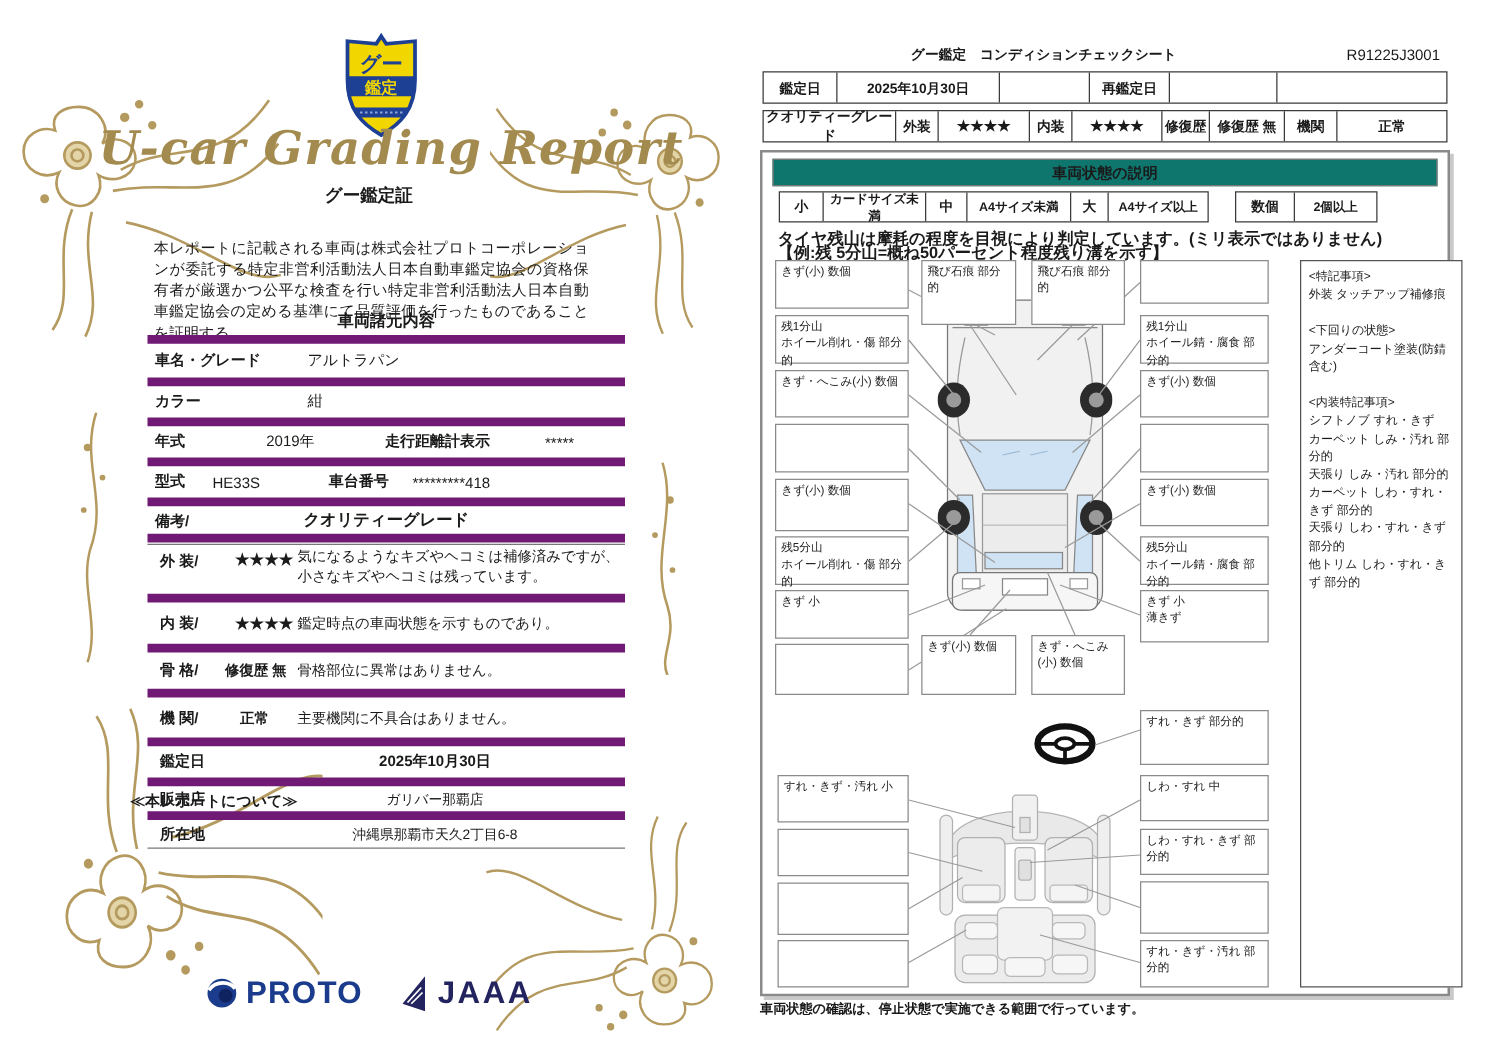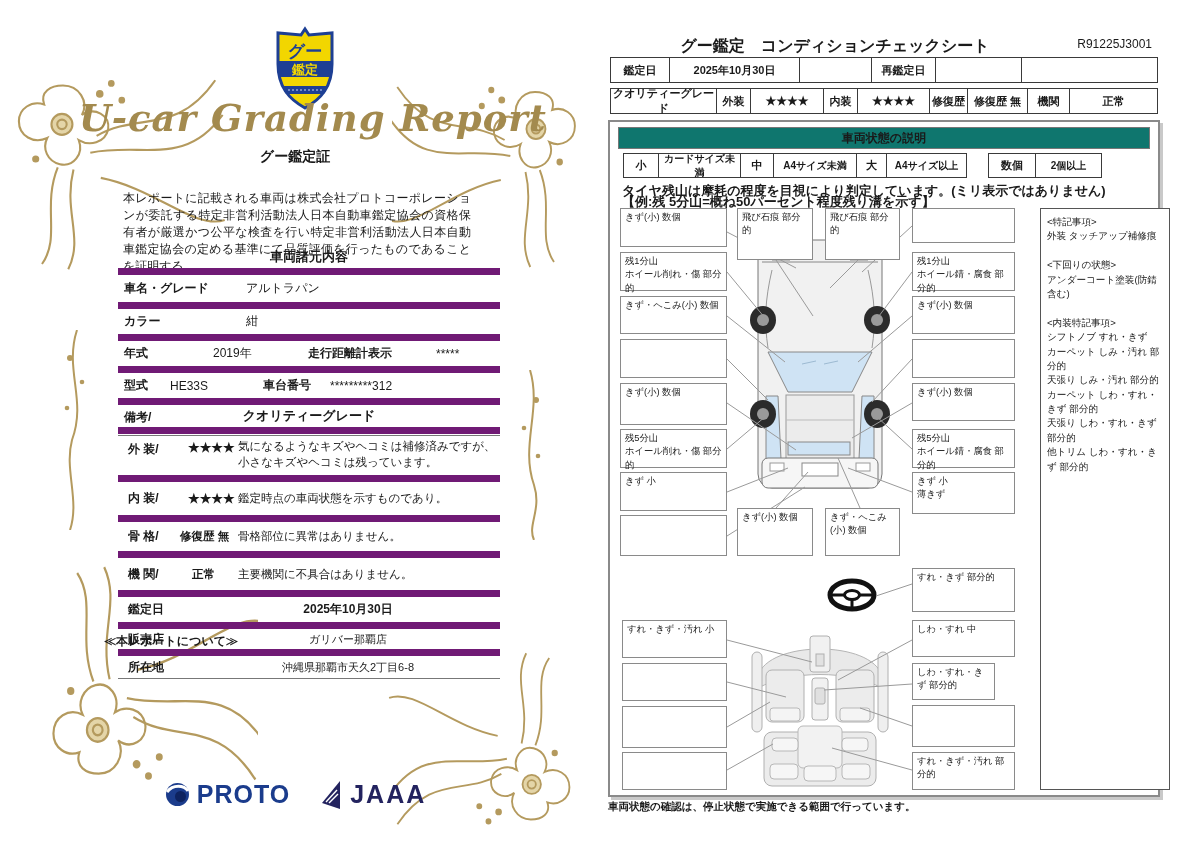--- a/index.html
+++ b/index.html
@@ -29,21 +29,21 @@
   .about li{padding-left:1em;text-indent:-1em;margin-bottom:1px;}
   .logos{position:absolute;left:0;top:780px;width:590px;display:flex;justify-content:center;
          align-items:center;gap:30px;z-index:2;}
   .logo-proto{display:flex;align-items:center;gap:6px;font-weight:bold;font-size:25px;
               color:#1b3c8c;letter-spacing:1px;}
   .logo-jaaa{display:flex;align-items:center;gap:6px;font-weight:bold;font-size:25px;
              color:#23235f;letter-spacing:2px;}
   
   .page-right{position:absolute;left:600px;top:0;width:600px;height:848px;z-index:1;}
   .rp-title{position:absolute;left:0;top:36px;width:470px;text-align:center;
-            font-weight:bold;font-size:16px;}
+            font-weight:bold;font-size:11px;}
   .rp-code{position:absolute;right:48px;top:37px;font-size:12px;}
   .tbl{position:absolute;display:flex;border:1.5px solid #3a3a3a;background:#fff;
        font-weight:bold;font-size:11px;text-align:center;box-sizing:border-box;}
   .tbl .cell{border-left:1px solid #3a3a3a;display:flex;align-items:center;
              justify-content:center;padding:2px;box-sizing:border-box;}
   .tbl .cell:first-child{border-left:none;}
   .main-box{position:absolute;left:8px;top:120px;width:552px;height:677px;
             border:2px solid #8a8a8a;box-shadow:3px 3px 0 #c9c9c9;box-sizing:border-box;background:#fff;}
   .sect-hd{position:absolute;left:18px;top:127px;width:532px;height:22px;border:1px solid #777;
            display:flex;align-items:center;justify-content:center;font-weight:bold;font-size:12px;
@@ -138,21 +138,21 @@
       <div class="lrow" style="height:25px">
         <span class="lab abs" style="left:6px">年式</span>
         <span class="abs" style="left:95px">2019年</span>
         <span class="lab abs" style="left:190px">走行距離計表示</span>
         <span class="abs" style="left:318px">*****</span>
       </div>
       <div class="lrow" style="height:25px">
         <span class="lab abs" style="left:6px">型式</span>
         <span class="abs" style="left:52px">HE33S</span>
         <span class="lab abs" style="left:145px">車台番号</span>
-        <span class="abs" style="left:212px">*********312</span>
+        <span class="abs" style="left:212px">*********418</span>
       </div>
       <div class="lrow last" style="height:30px">
         <span class="lab abs" style="left:6px;top:4px">備考/</span>
       </div>
     </div>
 
     <div class="sec-head" style="top:407px">クオリティーグレード</div>
 
     <div class="ltable" style="top:427px">
       <div class="lrow" style="height:41px">
@@ -395,19 +395,19 @@
 天張り しわ・すれ・きず 部分的
 他トリム しわ・すれ・きず 部分的</div>
 
     <div class="lbox" style="left:22px;top:620px;width:105px;height:38px">すれ・きず・汚れ 小</div>
     <div class="lbox" style="left:22px;top:663px;width:105px;height:38px"></div>
     <div class="lbox" style="left:22px;top:706px;width:105px;height:42px"></div>
     <div class="lbox" style="left:22px;top:752px;width:105px;height:38px"></div>
 
     <div class="lbox" style="left:312px;top:568px;width:103px;height:44px">すれ・きず 部分的</div>
     <div class="lbox" style="left:312px;top:620px;width:103px;height:37px">しわ・すれ 中</div>
-    <div class="lbox" style="left:312px;top:663px;width:83px;height:37px">しわ・すれ・きず 部分的</div>
+    <div class="lbox" style="left:312px;top:663px;width:103px;height:37px">しわ・すれ・きず 部分的</div>
     <div class="lbox" style="left:312px;top:705px;width:103px;height:42px"></div>
     <div class="lbox" style="left:312px;top:752px;width:103px;height:38px">すれ・きず・汚れ 部分的</div>
 
     <div class="footer-note">車両状態の確認は、停止状態で実施できる範囲で行っています。</div>
   </div>
 </div>
 
 </body></html>

